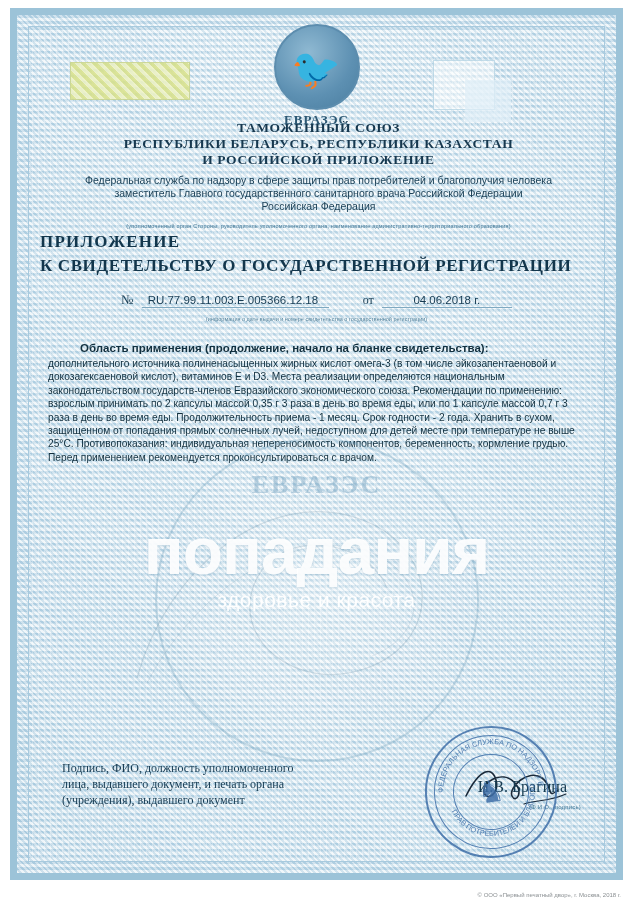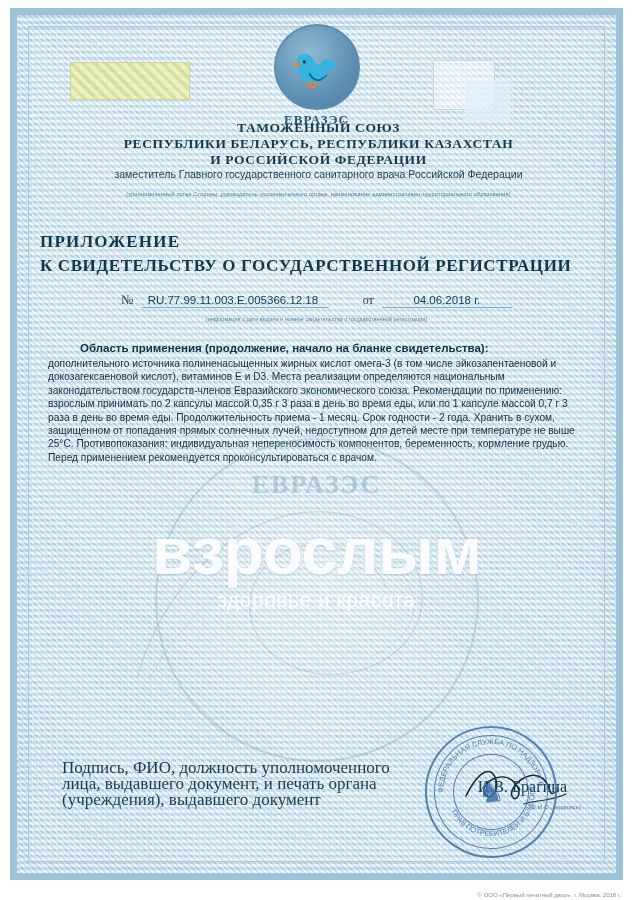--- a/index.html
+++ b/index.html
@@ -310,21 +310,21 @@
   }
 
   
   .sign-block {
     position: absolute;
     left: 52px;
     top: 752px;
     width: 330px;
     color: #163b52;
     font-family: "Liberation Serif", serif;
-    font-size: 17px;
+    font-size: 12px;
     line-height: 16px;
   }
   .sign-name {
     position: absolute;
     right: 56px;
     top: 770px;
     font-family: "Liberation Serif", serif;
     font-size: 16px;
     color: #15394f;
   }
@@ -415,22 +415,24 @@
     <div class="emblem">
       <div class="emblem-circle">
         <div class="emblem-bird">🐦</div>
       </div>
       <div class="emblem-name">ЕВРАЗЭС</div>
     </div>
 
     <div class="head">
       <div class="l1">ТАМОЖЕННЫЙ СОЮЗ</div>
       <div class="l2">РЕСПУБЛИКИ БЕЛАРУСЬ, РЕСПУБЛИКИ КАЗАХСТАН</div>
-      <div class="l3">И РОССИЙСКОЙ ФЕДЕРАЦИИ</div>
+      <div class="l3">И РОССИЙСКОЙ ПРИЛОЖЕНИЕ</div>
+      <div class="authority">Федеральная служба по надзору в сфере защиты прав потребителей и благополучия человека</div>
       <div class="authority" style="margin-top:0">заместитель Главного государственного санитарного врача Российской Федерации</div>
+      <div class="authority" style="margin-top:0">Российская Федерация</div>
       <div class="caption-small">(уполномоченный орган Стороны, руководитель уполномоченного органа, наименование административно-территориального образования)</div>
     </div>
 
     <div class="title-block">
       <div class="title-1">ПРИЛОЖЕНИЕ</div>
       <div class="title-2">К СВИДЕТЕЛЬСТВУ О ГОСУДАРСТВЕННОЙ РЕГИСТРАЦИИ</div>
     </div>
 
     <div class="number-row">
       <span class="num-sym">№</span>
@@ -447,21 +449,21 @@
 
     <div class="wm-ring"></div>
     <div class="wm-ring-text">ЕВРАЗЭС</div>
 
     <svg class="wm-swirl" viewBox="0 0 420 300">
       <path d="M30,250 C60,140 160,60 250,90 C330,116 340,210 260,240 C190,266 120,210 150,150 C175,100 260,110 280,160" fill="none" stroke="rgba(90,130,155,0.45)" stroke-width="1.2"></path>
       <path d="M40,255 C90,160 190,95 265,125 C320,148 322,205 265,228" fill="none" stroke="rgba(90,130,155,0.30)" stroke-width="1"></path>
     </svg>
 
     <div class="brand">
-      <div class="brand-main">взрослым</div>
+      <div class="brand-main">попадания</div>
       <div class="brand-sub">здоровье и красота</div>
     </div>
 
     <div class="sign-block">
       <div>Подпись, ФИО, должность уполномоченного</div>
       <div>лица, выдавшего документ, и печать органа</div>
       <div>(учреждения), выдавшего документ</div>
     </div>
 
     <svg class="signature-mark" viewBox="0 0 110 50">

